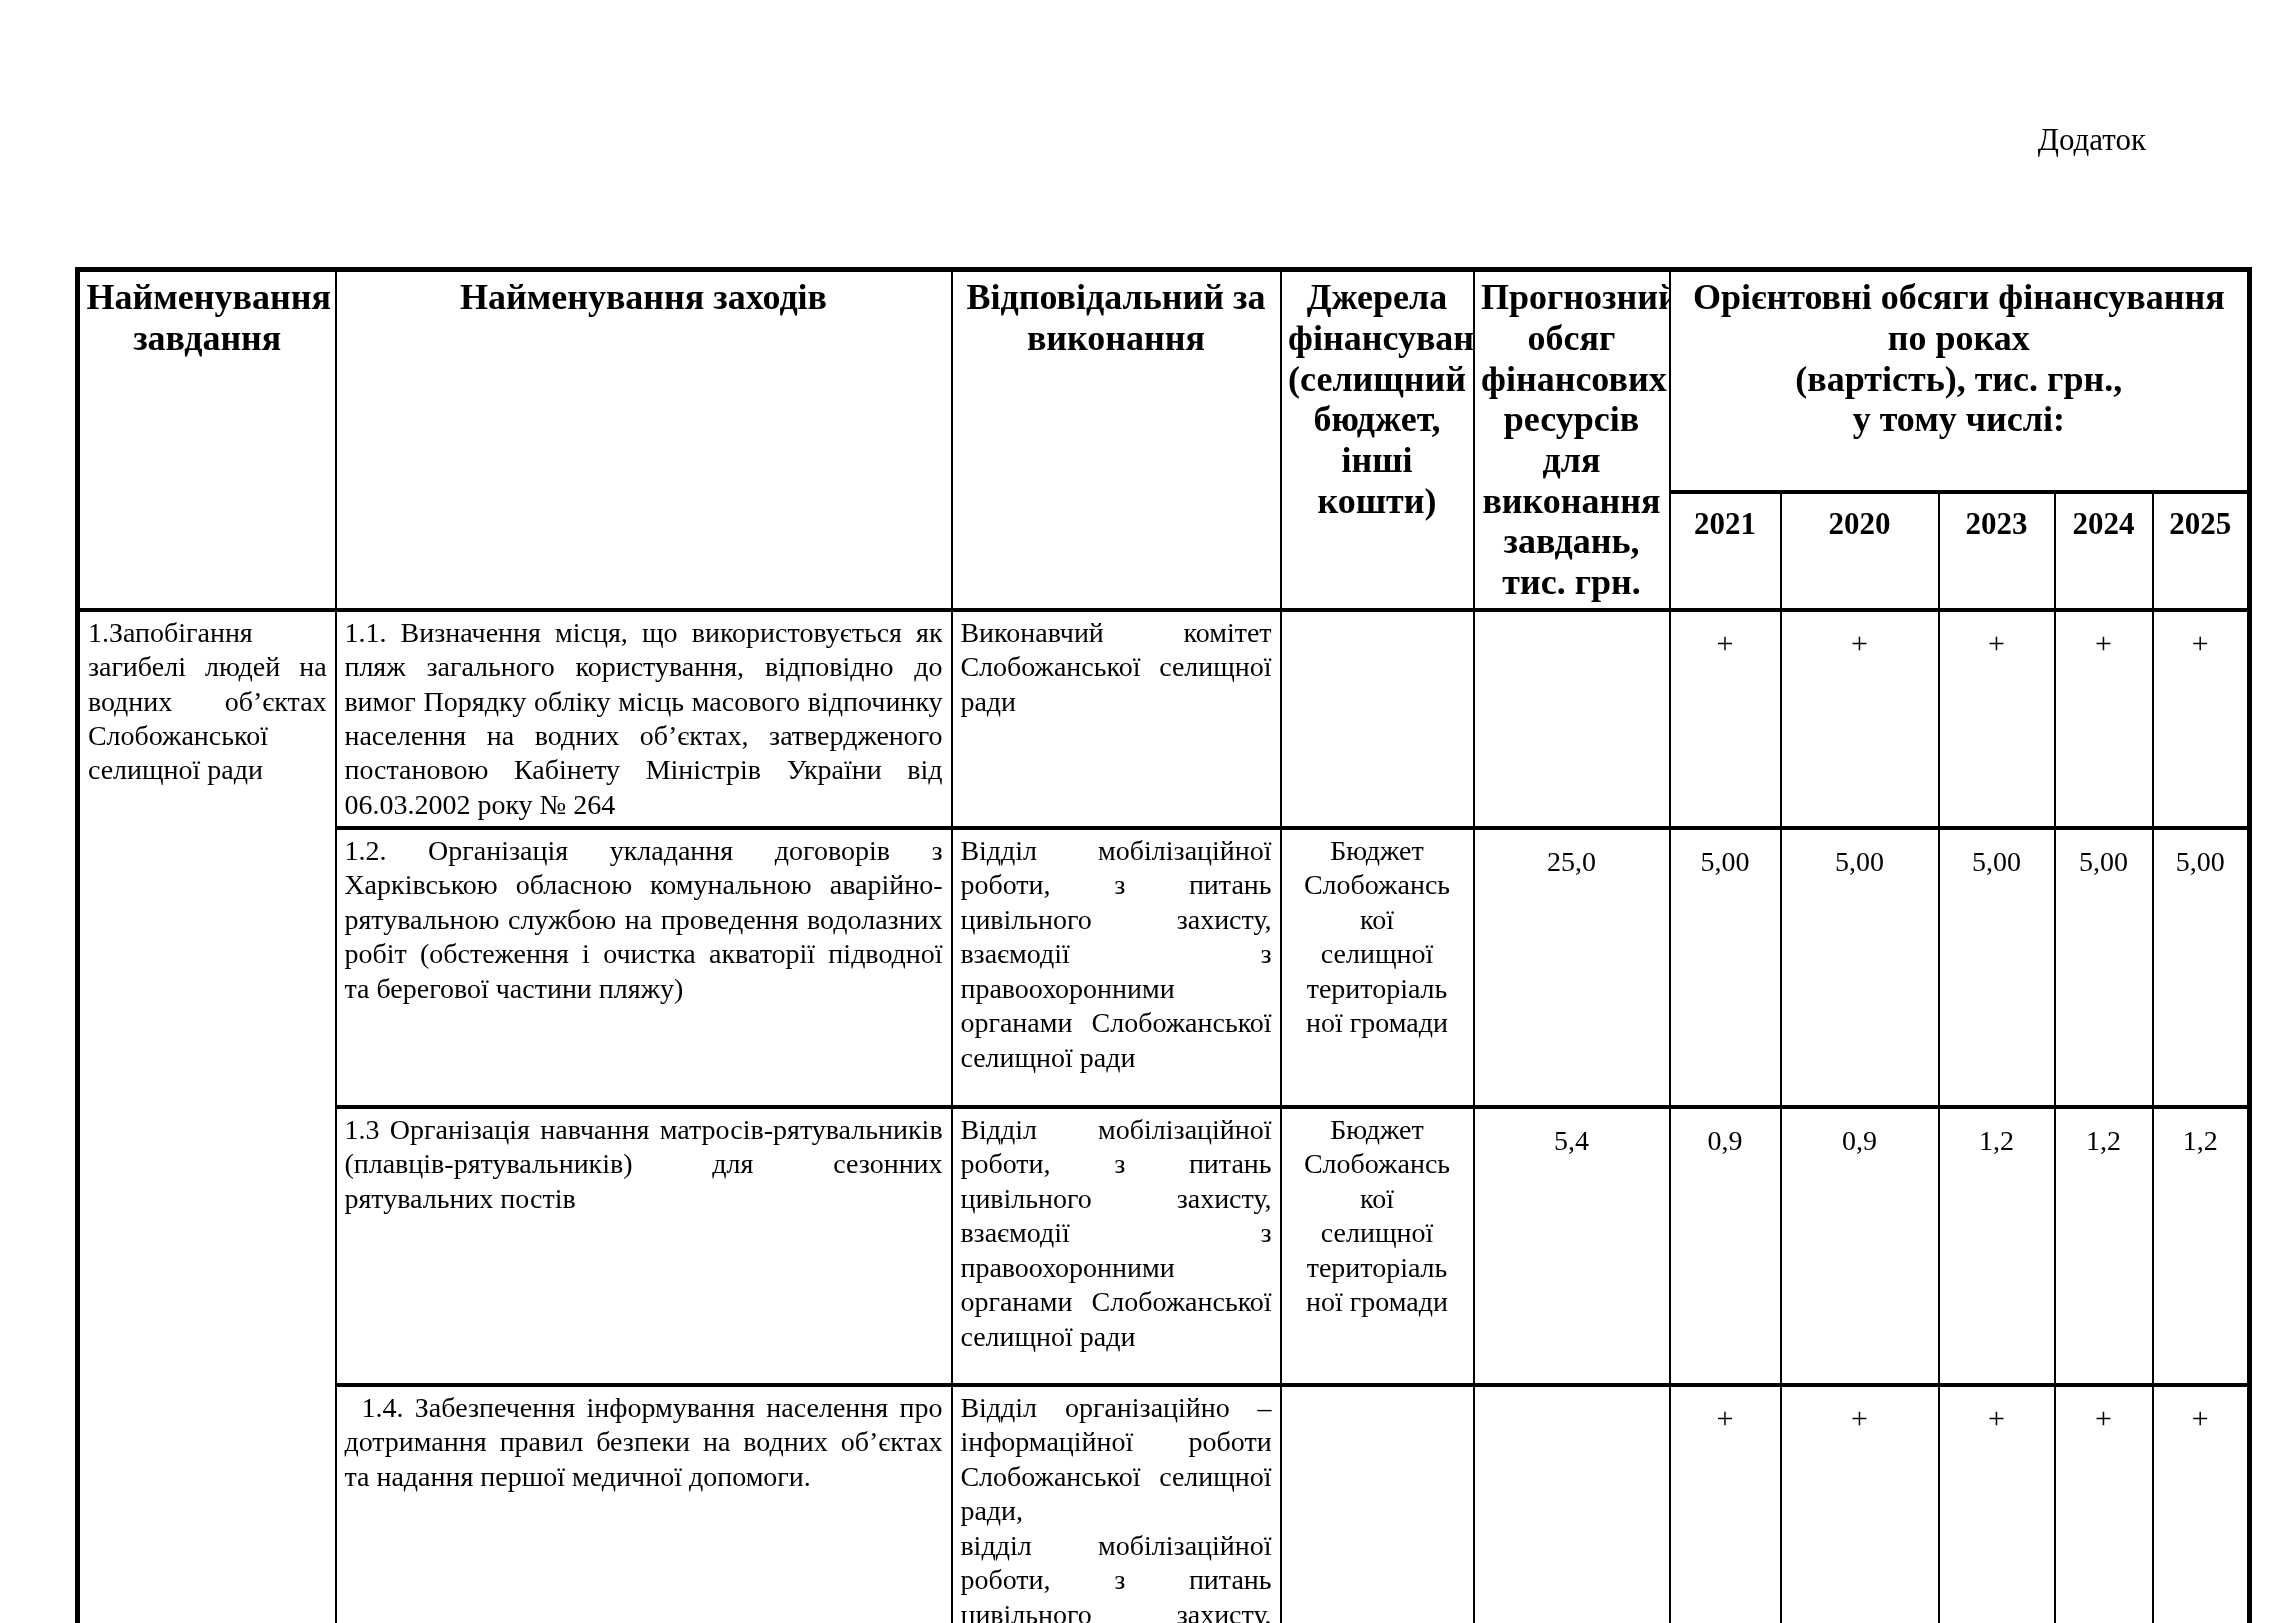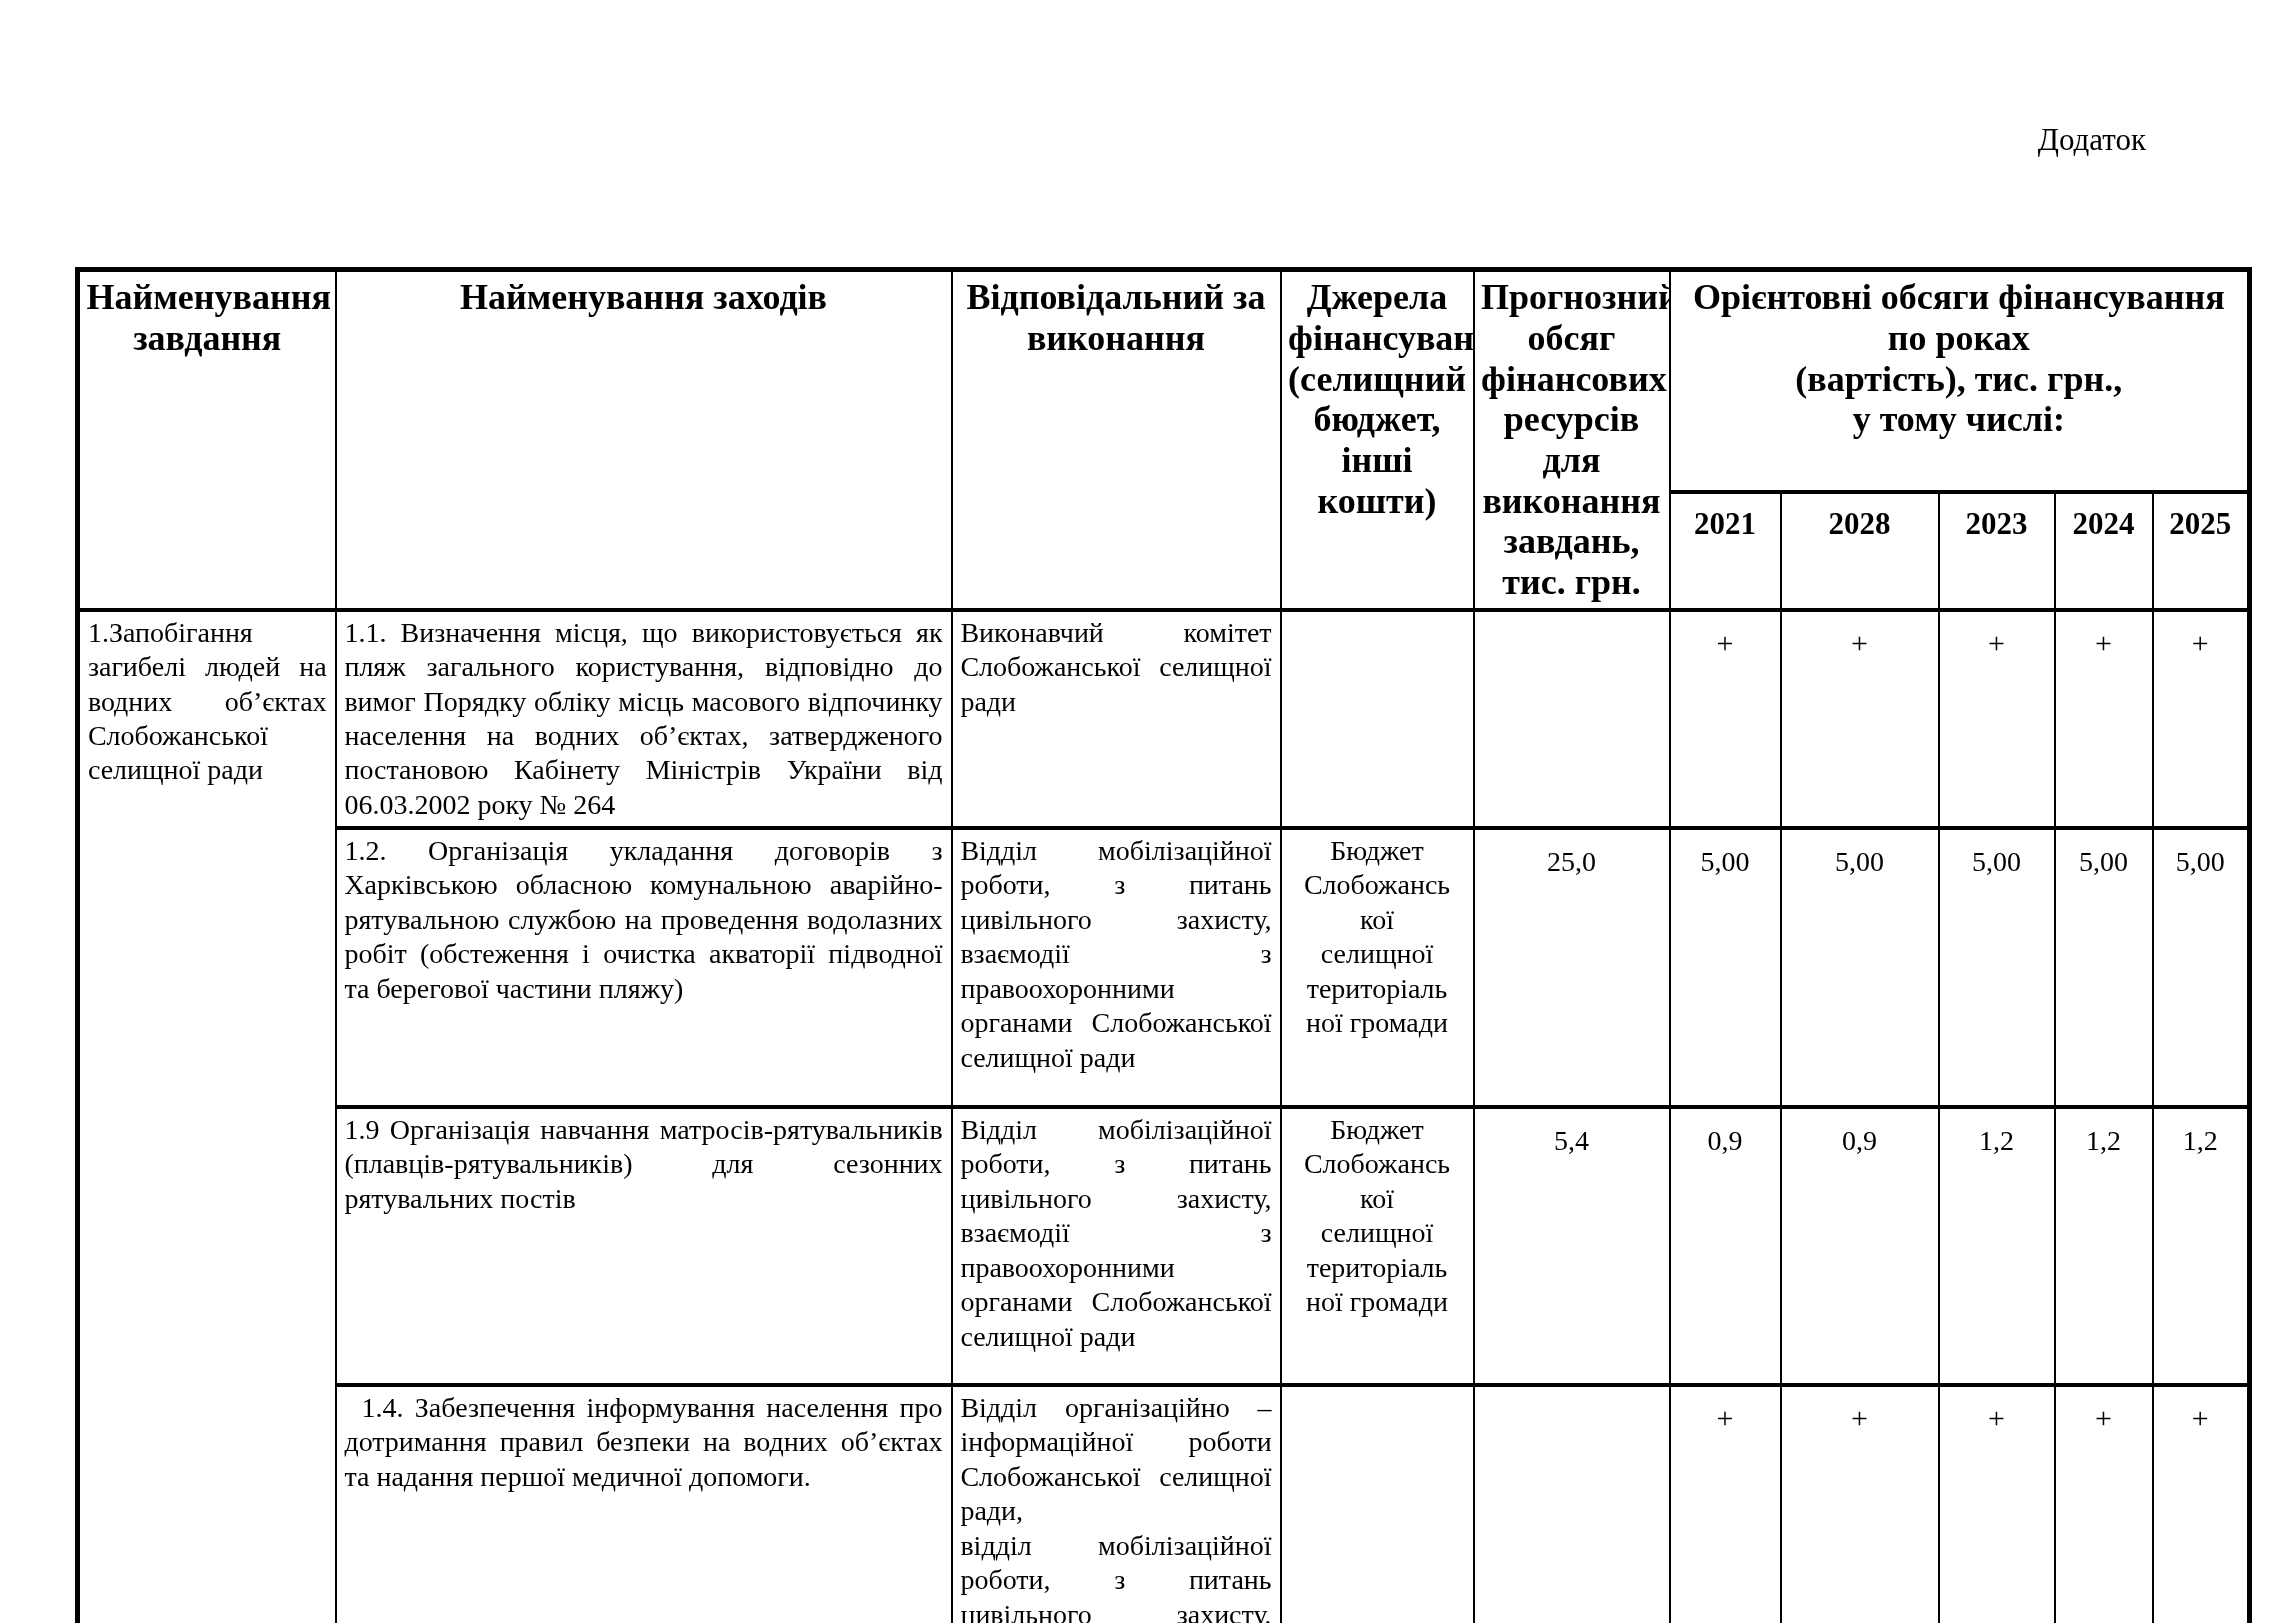--- a/index.html
+++ b/index.html
@@ -109,21 +109,21 @@
     <th rowspan="2">Відповідальний за виконання</th>
     <th rowspan="2">Джерела фінансування (селищний бюджет, інші кошти)</th>
     <th rowspan="2">Прогнозний обсяг фінансових ресурсів для виконання завдань, тис. грн.</th>
     <th colspan="5" class="pre">Орієнтовні обсяги фінансування
 по роках
 (вартість), тис. грн.,
 у тому числі:</th>
   </tr>
   <tr class="hr-years">
     <th class="year">2021</th>
-    <th class="year">2028</th>
+    <th class="year">2020</th>
     <th class="year">2023</th>
     <th class="year">2024</th>
     <th class="year">2025</th>
   </tr>
 
   <tr class="r1">
     <td rowspan="4" class="jt">1.Запобігання загибелі людей на водних об’єктах Слобожанської селищної ради</td>
     <td class="jt">1.1. Визначення місця, що використовується як пляж загального користування, відповідно до вимог Порядку обліку місць масового відпочинку населення на водних об’єктах, затвердженого постановою Кабінету Міністрів України від 06.03.2002 року № 264</td>
     <td class="jt">Виконавчий комітет Слобожанської селищної ради</td>
     <td class="ctr"></td>
@@ -146,21 +146,21 @@
 ної громади</td>
     <td class="num">25,0</td>
     <td class="num">5,00</td>
     <td class="num">5,00</td>
     <td class="num">5,00</td>
     <td class="num">5,00</td>
     <td class="num">5,00</td>
   </tr>
 
   <tr class="r3">
-    <td class="jt">1.9 Організація навчання матросів-рятувальників (плавців-рятувальників) для сезонних рятувальних постів</td>
+    <td class="jt">1.3 Організація навчання матросів-рятувальників (плавців-рятувальників) для сезонних рятувальних постів</td>
     <td class="jt">Відділ мобілізаційної роботи, з питань цивільного захисту, взаємодії з правоохоронними органами Слобожанської селищної ради</td>
     <td class="ctr pre">Бюджет
 Слобожансь
 кої
 селищної
 територіаль
 ної громади</td>
     <td class="num">5,4</td>
     <td class="num">0,9</td>
     <td class="num">0,9</td>

